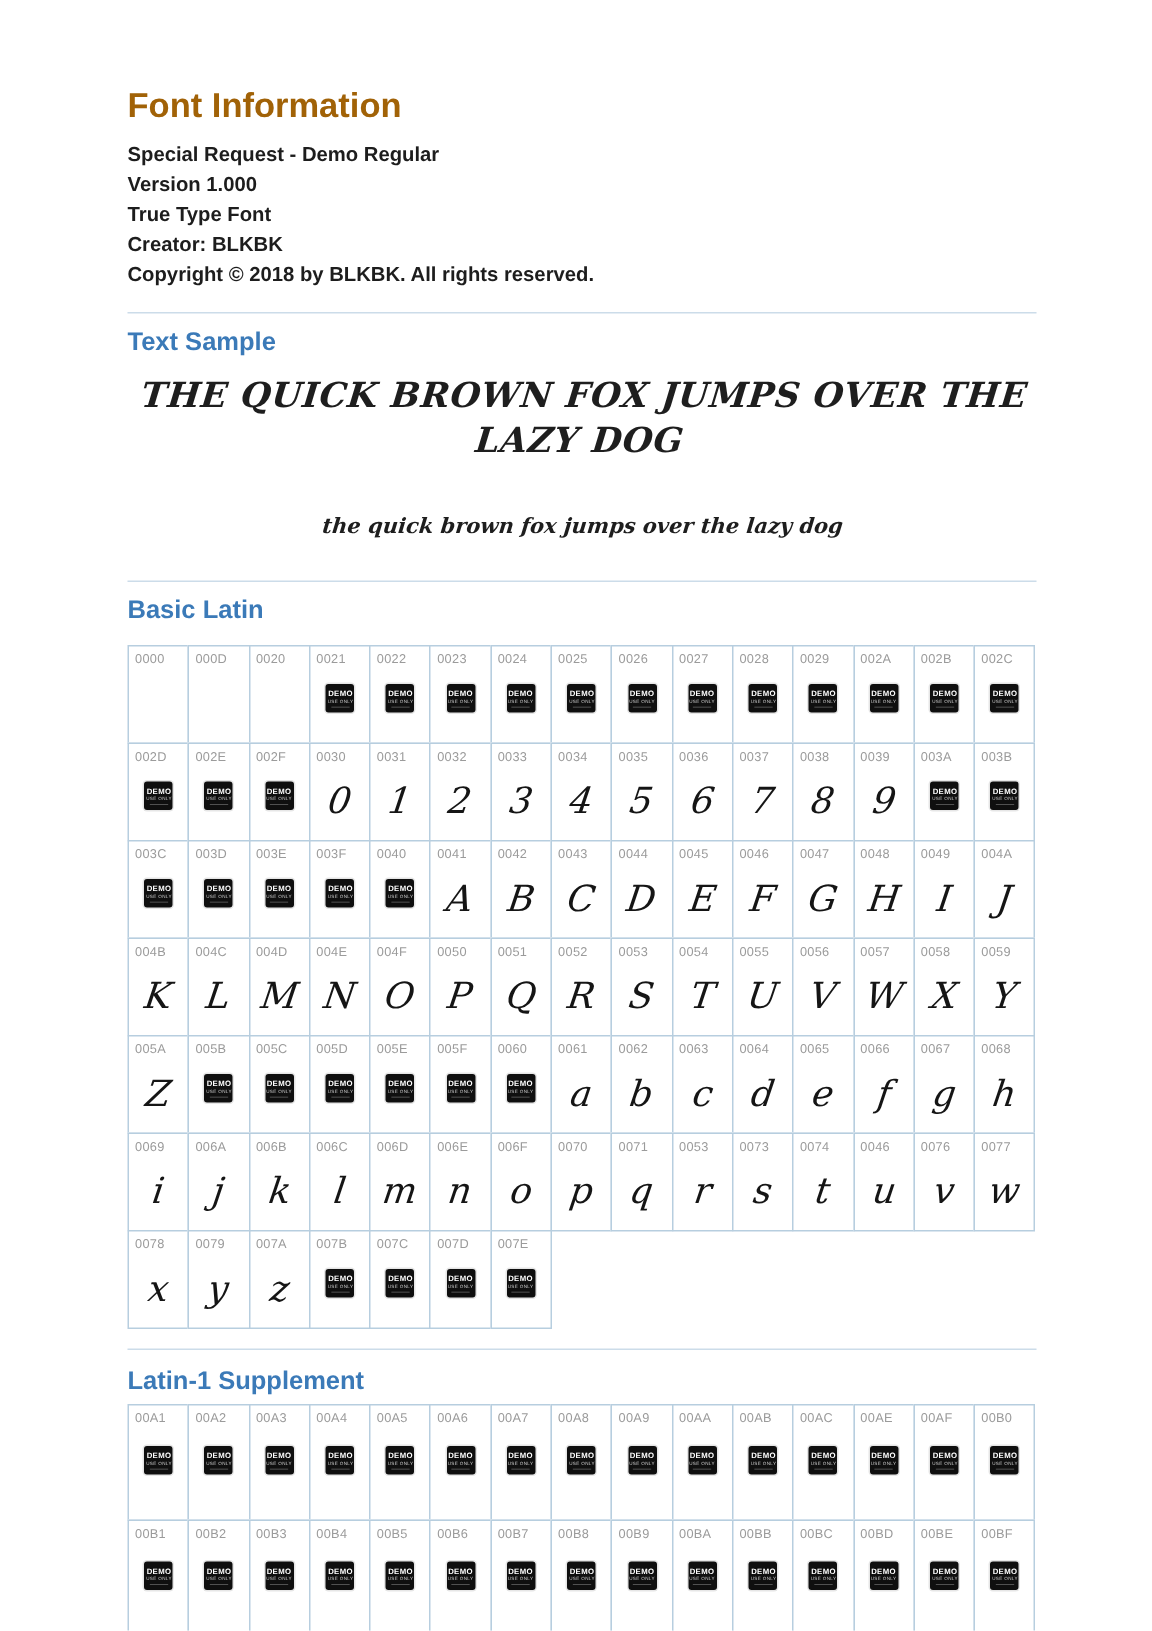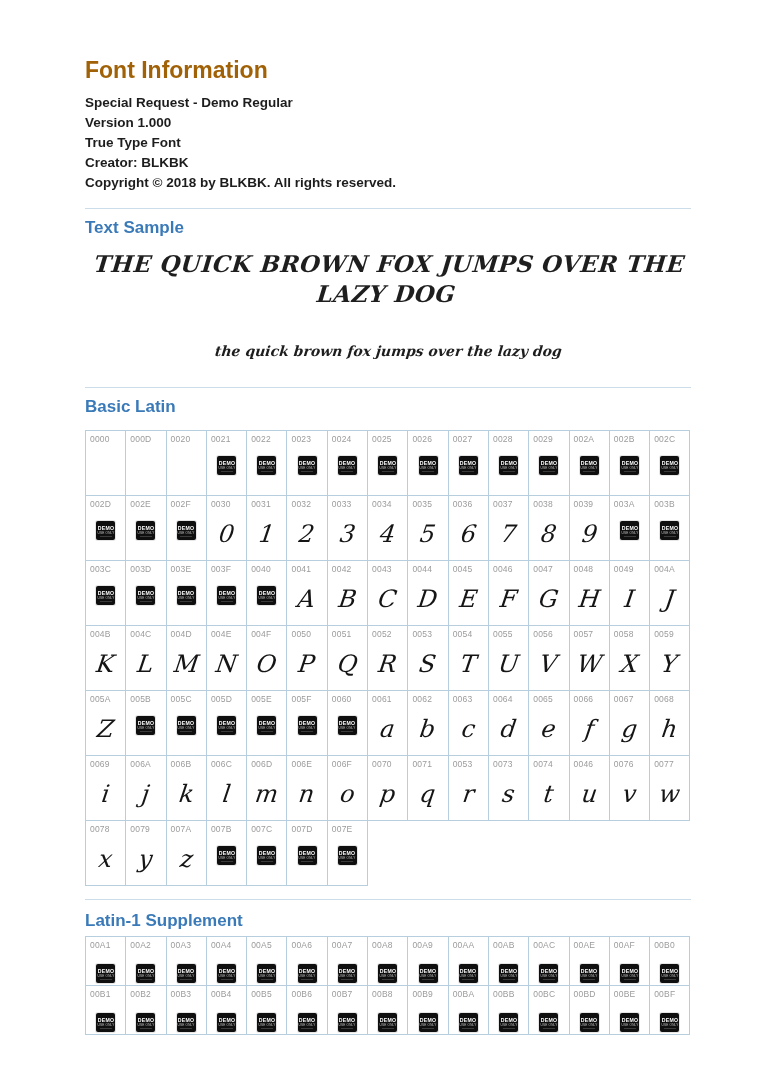--- a/index.html
+++ b/index.html
@@ -47,21 +47,21 @@
 
   .glyph-table { margin-top: 14px; }
   .glyph-row { display: flex; width: max-content; }
   .glyph-row + .glyph-row { margin-top: -1px; }
   .glyph-cell {
     position: relative;
     width: 41.3px; height: 66px;
     border: 1px solid #b7cedf;
     background: #ffffff;
   }
-  .l1 .glyph-cell { height: 50px; }
+  .l1 .glyph-cell { height: 78px; }
   .glyph-cell + .glyph-cell { margin-left: -1px; }
   .code {
     position: absolute; top: 3px; left: 4px;
     font-size: 8.5px; letter-spacing: 0.2px; color: #9b9b9b;
   }
   .glyph {
     position: absolute; left: 0; right: 0; top: 14px; bottom: 2px;
     display: flex; align-items: center; justify-content: center;
     font-family: "DejaVu Serif", serif; font-style: italic;
     font-size: 24px; color: #151515;

